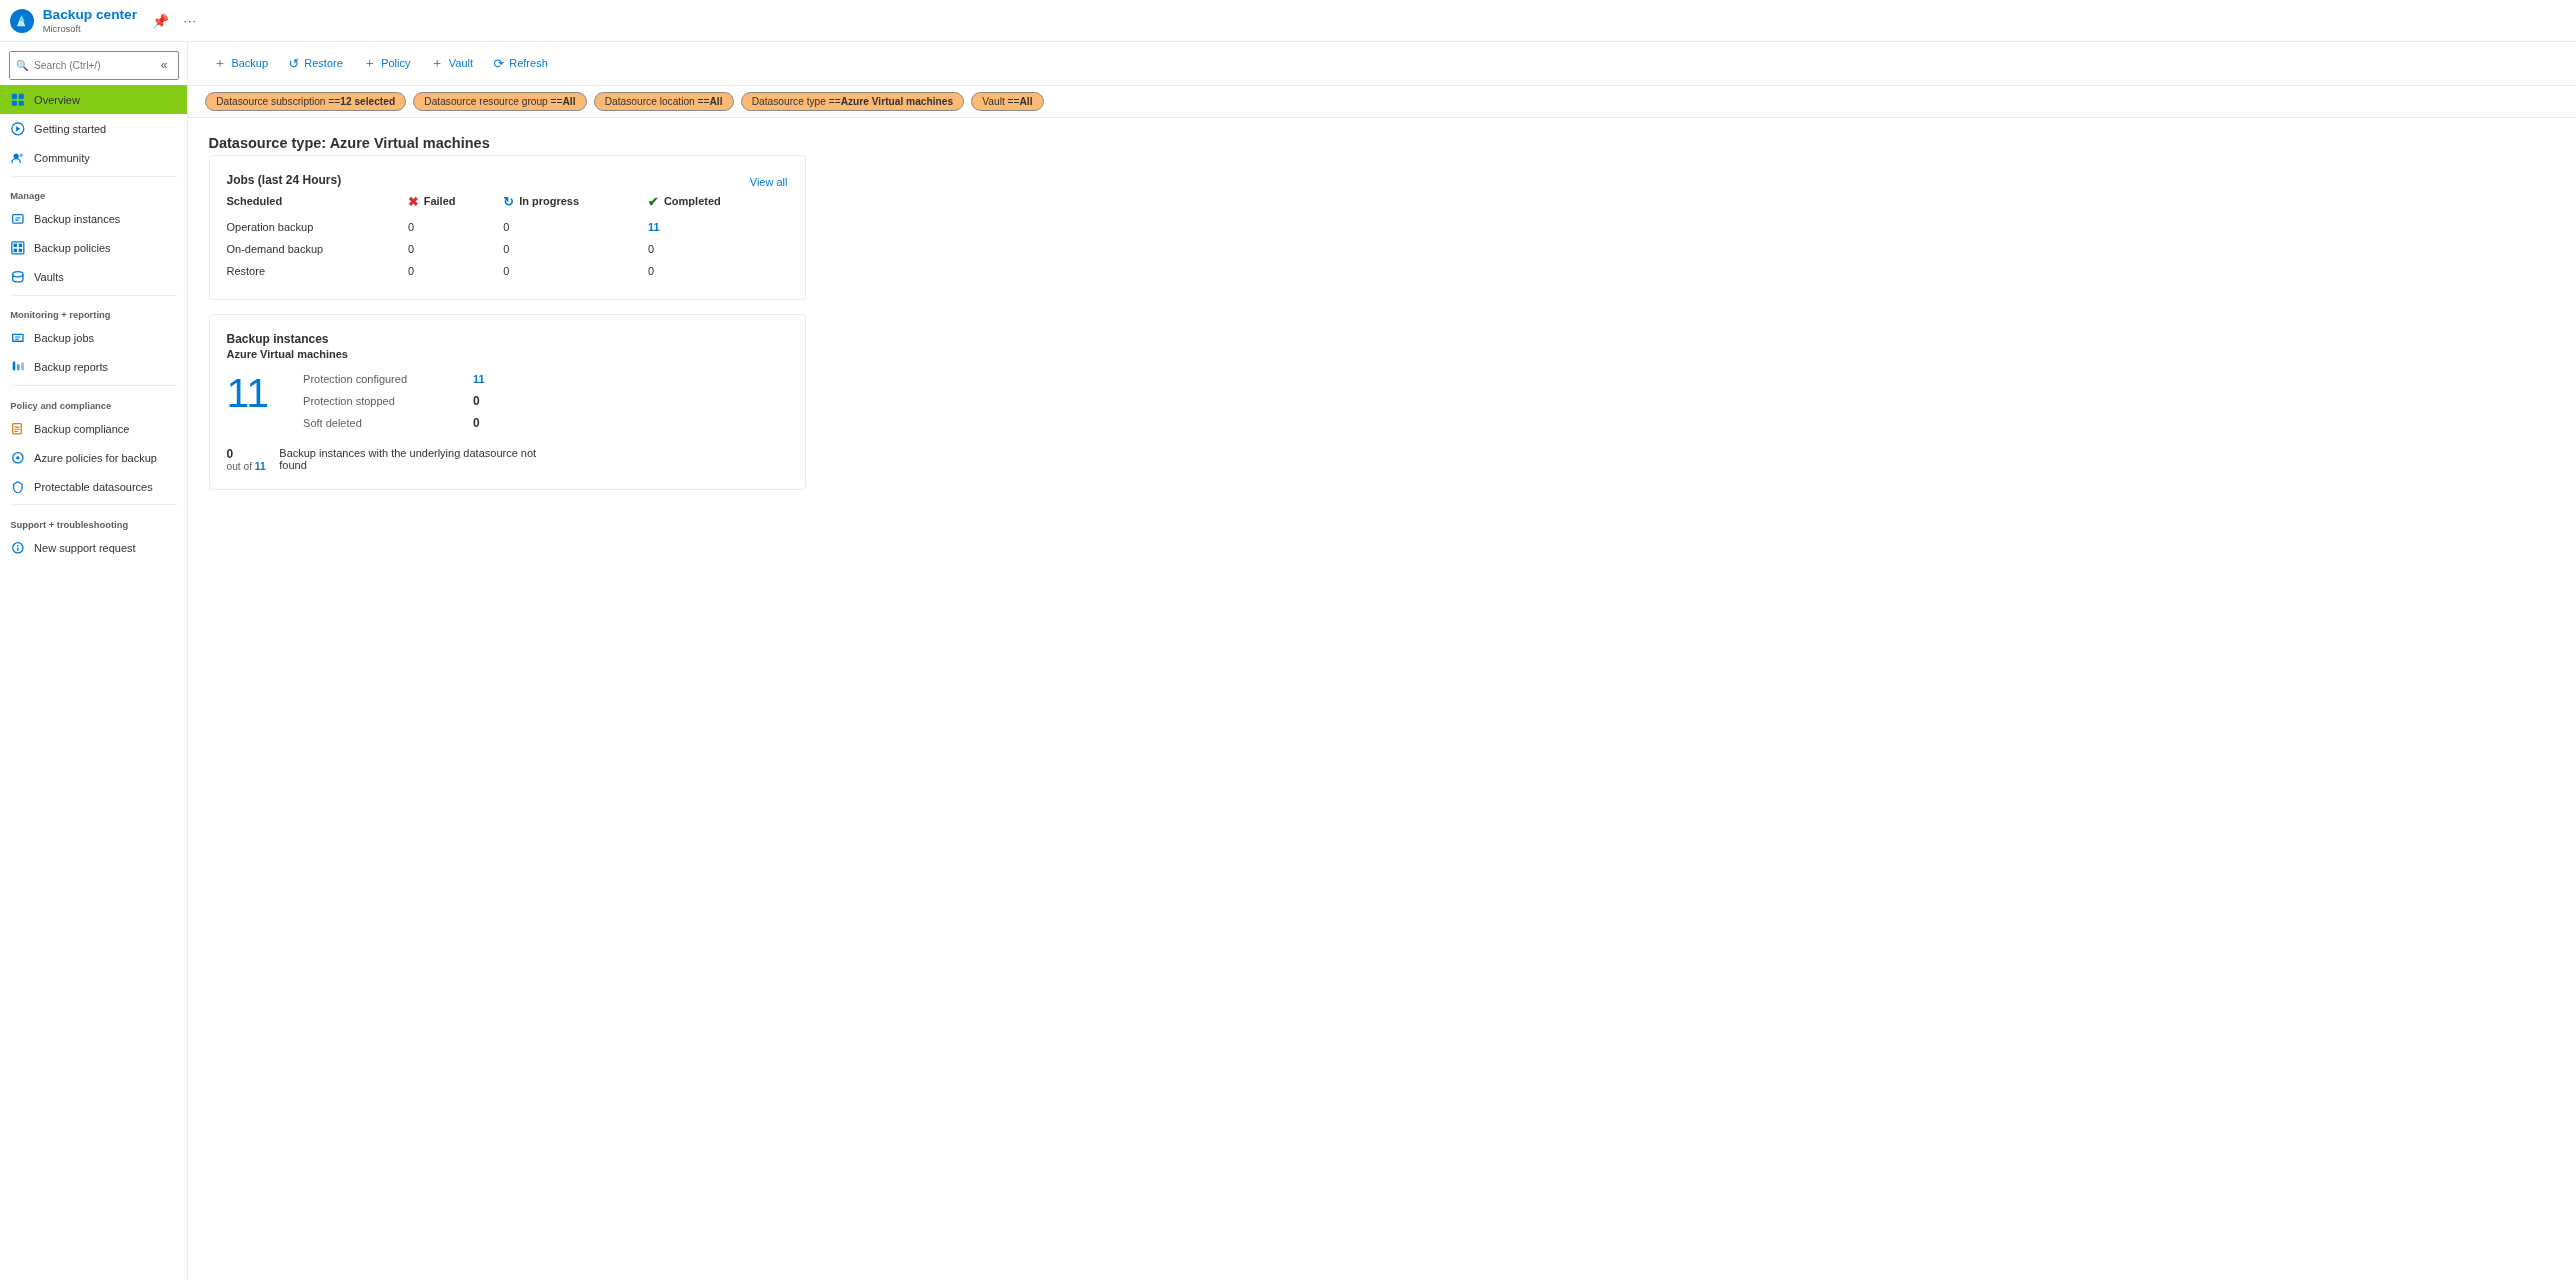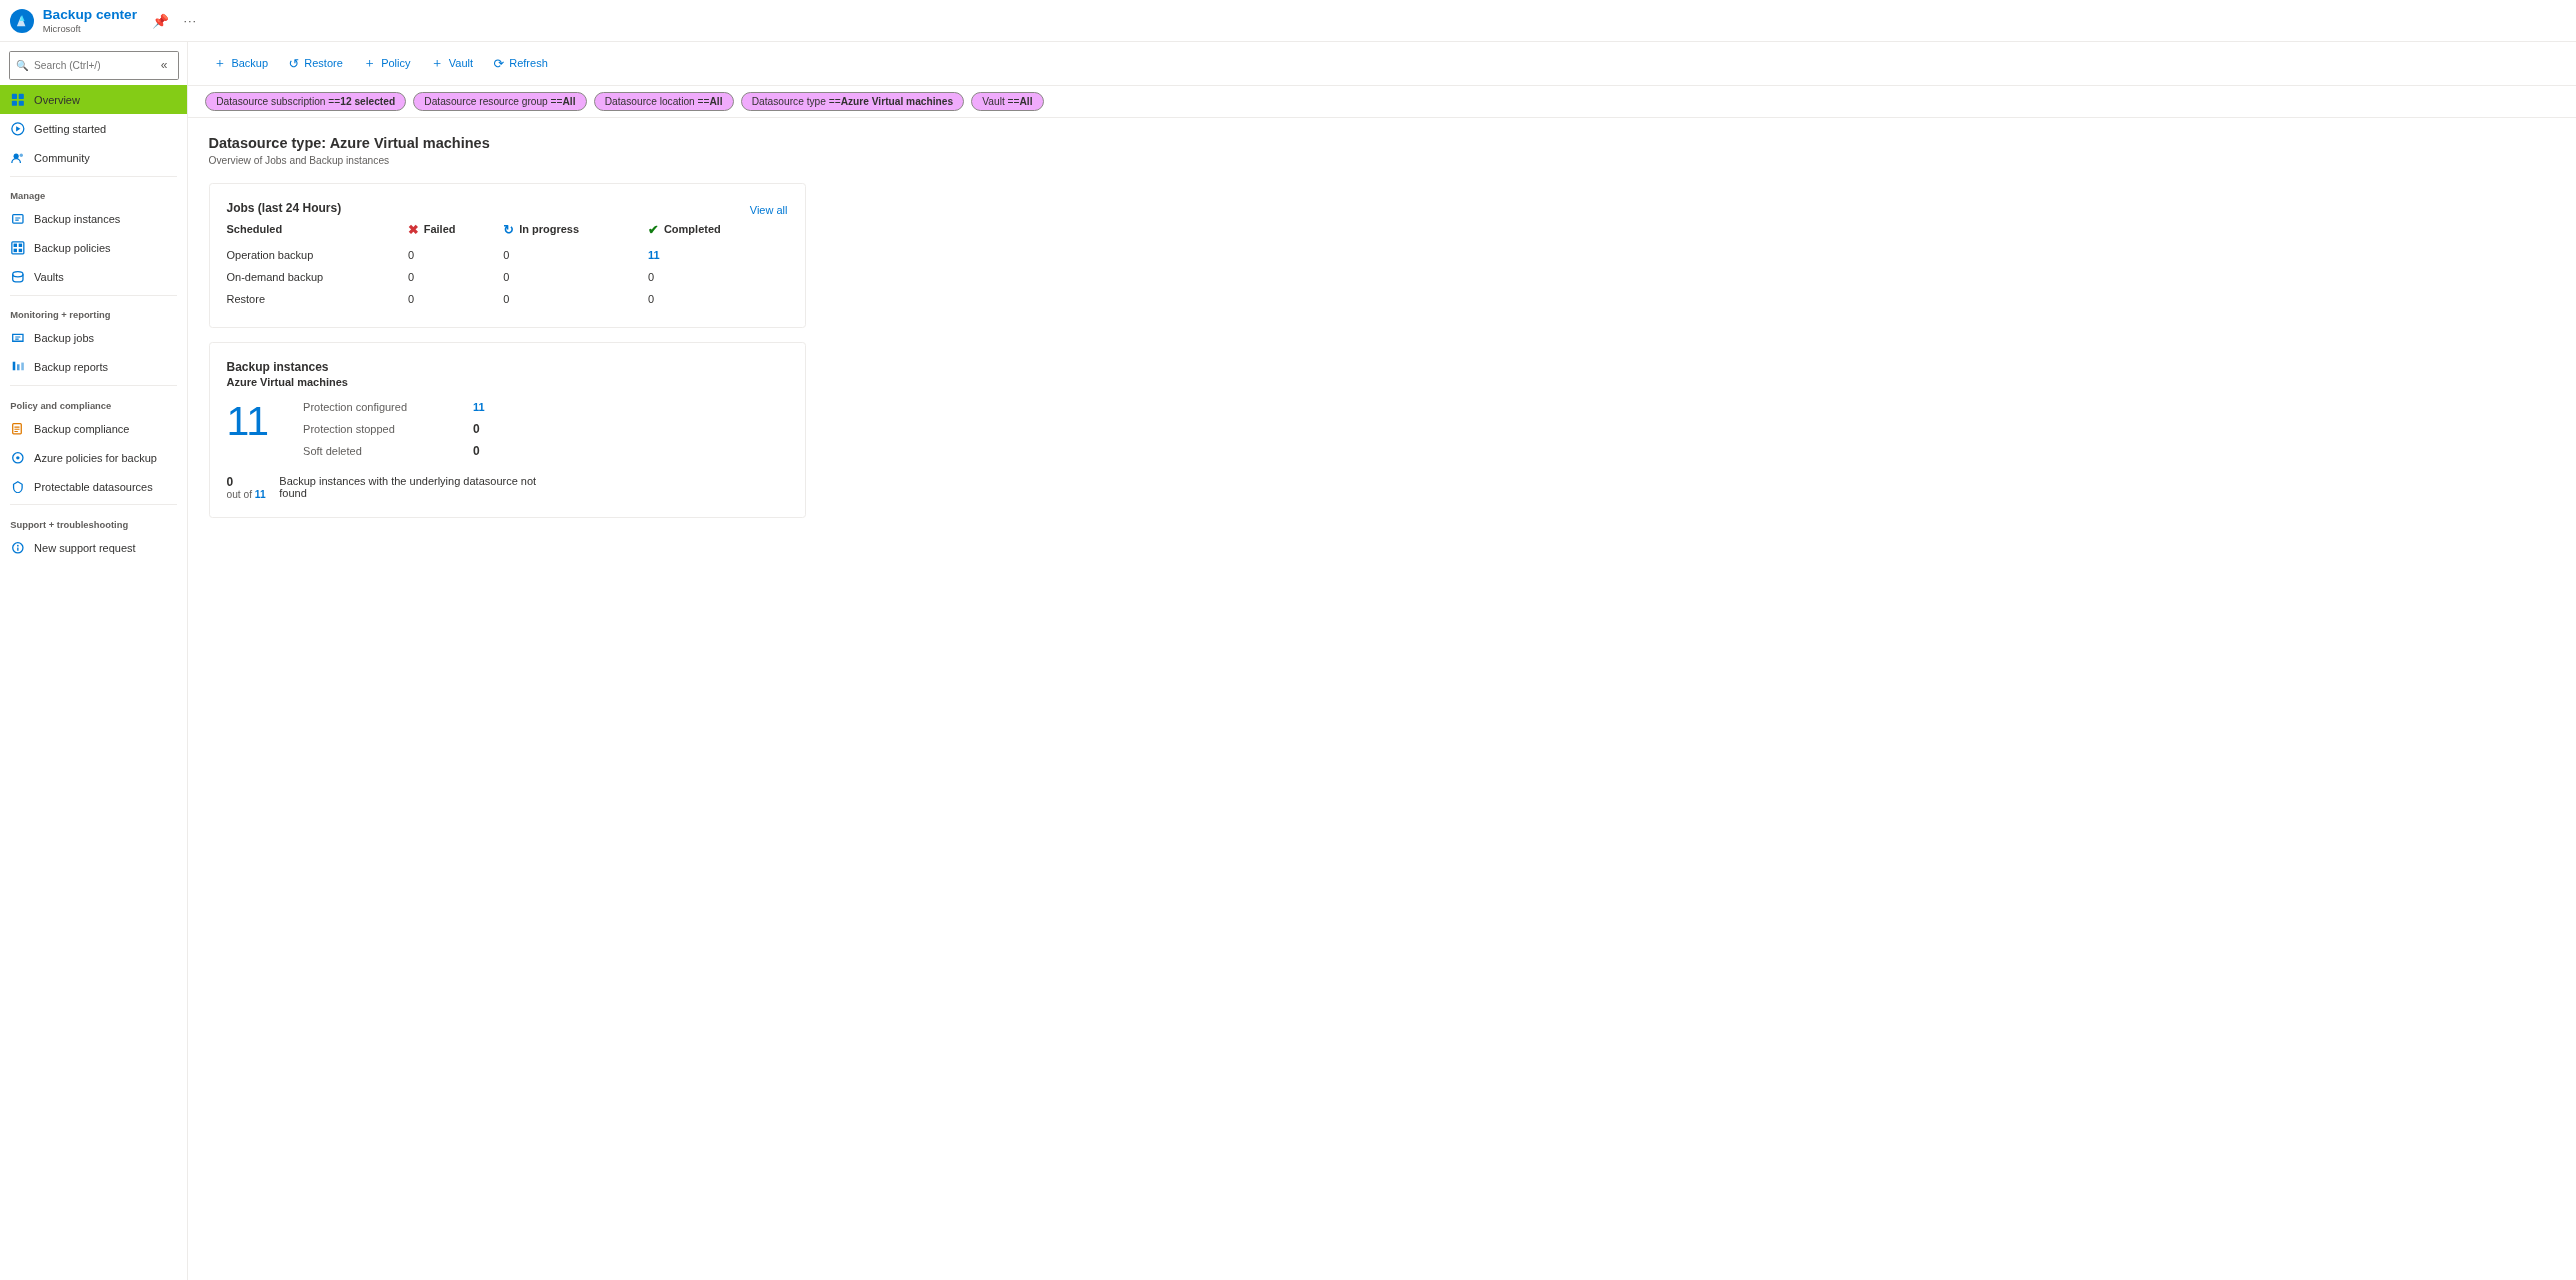--- a/index.html
+++ b/index.html
@@ -50,21 +50,21 @@
       display: flex; align-items: center; gap: 5.1px; background: none; border: none; cursor: pointer;
       color: #0078d4; font-size: 11px; padding: 4.3px 8.5px; border-radius: 1.7px; font-weight: 500;
     }
     .toolbar-btn-icon { font-size: 12.8px; }
 
     
     .filter-bar {
       display: flex; align-items: center; padding: 6.8px 17px; gap: 6.8px; flex-wrap: wrap; border-bottom: 0.9px solid #edebe9;
     }
     .filter-tag {
-      display: flex; align-items: center; border: 0.9px solid #8a8886; border-radius: 13.7px; padding: 2.6px 10.2px; font-size: 10.2px; color: #323130; background: #f0abfc; cursor: pointer; white-space: nowrap;
+      display: flex; align-items: center; border: 0.9px solid #8a8886; border-radius: 13.7px; padding: 2.6px 10.2px; font-size: 10.2px; color: #323130; background: #fdba74; cursor: pointer; white-space: nowrap;
     }
     .filter-tag strong { font-weight: 600; }
 
     
     .page-content { padding: 17px 20.5px; flex: 1; }
 
     .page-title { font-size: 14.5px; font-weight: 600; color: #323130; margin-bottom: 3.4px; }
     .page-subtitle { font-size: 10.2px; color: #605e5c; margin-bottom: 17px; }
 
     
@@ -326,21 +326,20 @@
           <strong> Azure Virtual machines</strong>
       </div>
       <div class="filter-tag">
         <span>Vault == </span>
           <strong> All</strong>
       </div>
     </div>
 
     <div class="page-content">
       <div class="page-title">Datasource type: Azure Virtual machines</div>
-      <div class="page-subtitle">Overview of Jobs and Backup instances</div>
 
       <div class="card">
         <div class="jobs-header">
           <span class="card-title">Jobs (last 24 Hours)</span>
           <a class="view-all-link">View all</a>
         </div>
         <table class="jobs-table">
           <thead>
             <tr>
               <th><span>Scheduled</span></th>

